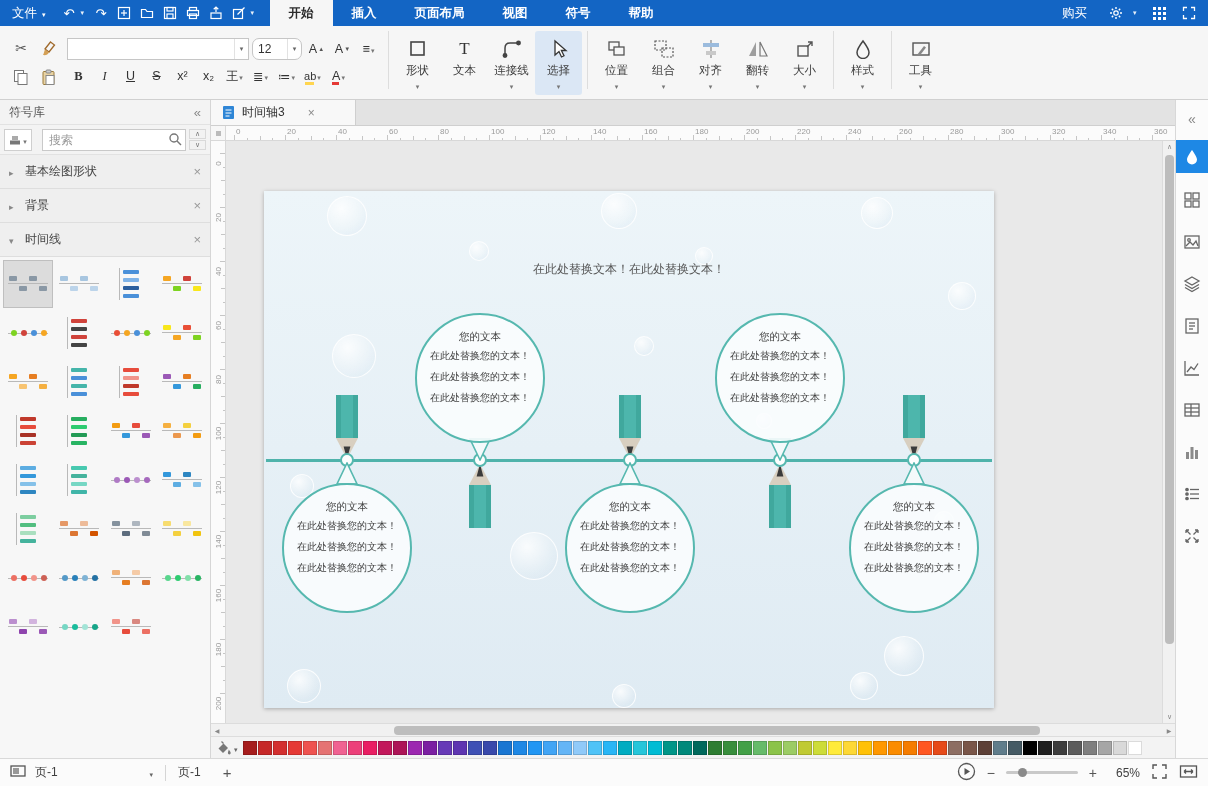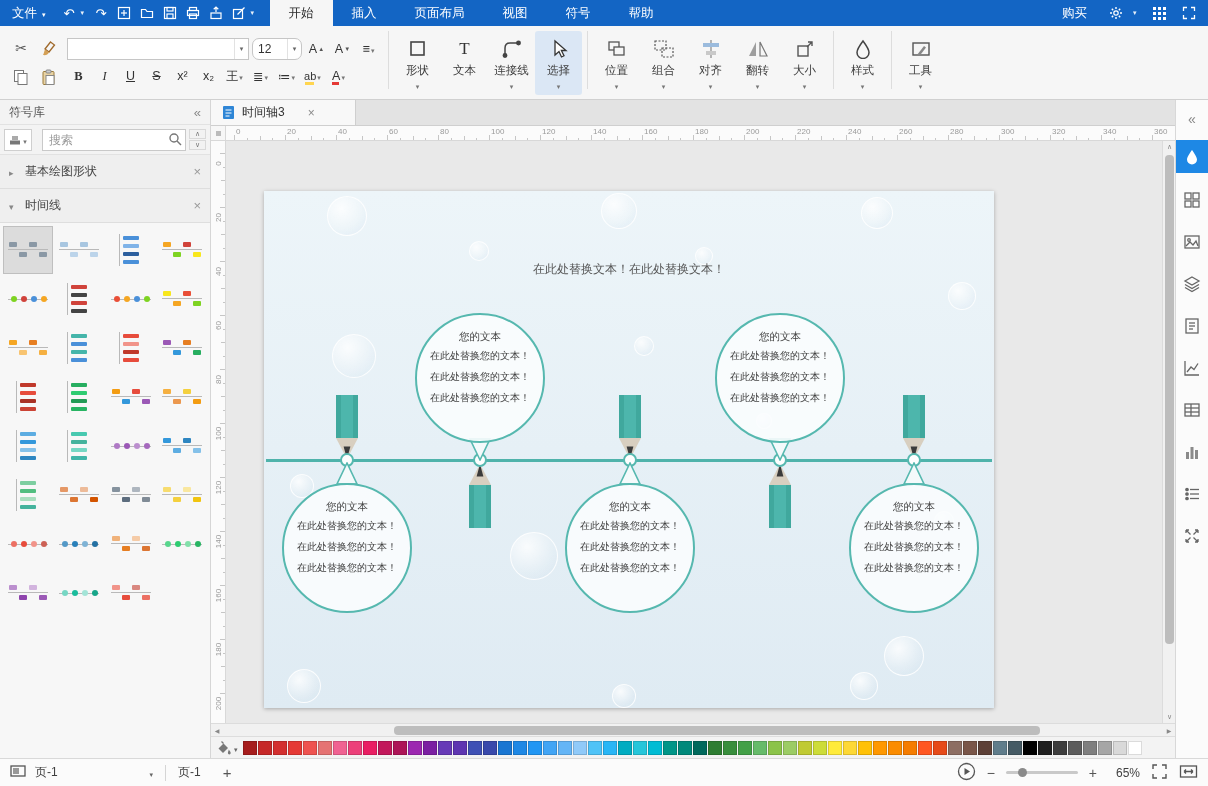--- a/index.html
+++ b/index.html
@@ -35,21 +35,21 @@
 .ic-fc::before{content:"A";}
 .ic-align::before{content:"≡";}
 .ic-T::before{content:"T";font-family:"Liberation Serif",serif;font-size:17px;color:#333;}
 
 
 .menubar{height:26px;background:#1365c4;display:flex;align-items:stretch;color:#fff;flex:0 0 26px;font-size:12.5px;}
 .mb-file{display:flex;align-items:center;padding:0 12px;gap:5px;}
 .mb-ic{width:23px;display:flex;align-items:center;justify-content:center;font-size:13px;color:#fff;}
 .mb-ic svg{display:block;}
 .mb-chev{width:9px;display:flex;align-items:center;opacity:.9;}
-.mb-tabs{display:flex;margin-left:10px;}
+.mb-tabs{display:flex;margin-left:10px;font-weight:bold;}
 .mb-tab{padding:0 19px;display:flex;align-items:center;}
 .mb-tab.active{background:#f6f6f6;color:#2b2b2b;}
 .mb-right{margin-left:auto;display:flex;align-items:center;gap:4px;padding-right:6px;}
 .mb-right .mb-ic{width:26px;}
 
 
 .ribbon{height:74px;background:#f6f6f6;border-bottom:1px solid #d0d0d0;display:flex;align-items:center;padding:0 6px;flex:0 0 74px;}
 .rb-sep{width:1px;height:58px;background:#ddd;margin:0 5px;flex:0 0 1px;}
 .clip{display:grid;grid-template-columns:26px 26px;grid-auto-rows:27px;gap:2px;margin:0 2px;}
 .sbtn{display:flex;align-items:center;justify-content:center;border-radius:3px;color:#555;}
@@ -476,20 +476,25 @@
           </span>
         </div>
         <div class="updown">
           <div class="i-up"></div>
           <div class="i-dn"></div>
         </div>
       </div>
       <div class="lp-section">
         <span class="tri i-tri-r"></span>
         <span>基本绘图形状</span>
+        <span class="sx i-x"></span>
+      </div>
+      <div class="lp-section">
+        <span class="tri i-tri-r"></span>
+        <span>背景</span>
         <span class="sx i-x"></span>
       </div>
       <div class="lp-section">
         <span class="tri i-tri-d"></span>
         <span>时间线</span>
         <span class="sx i-x"></span>
       </div>
       <div class="thumb-grid">
           <div class="thumb selected">
             <div class="tart">

